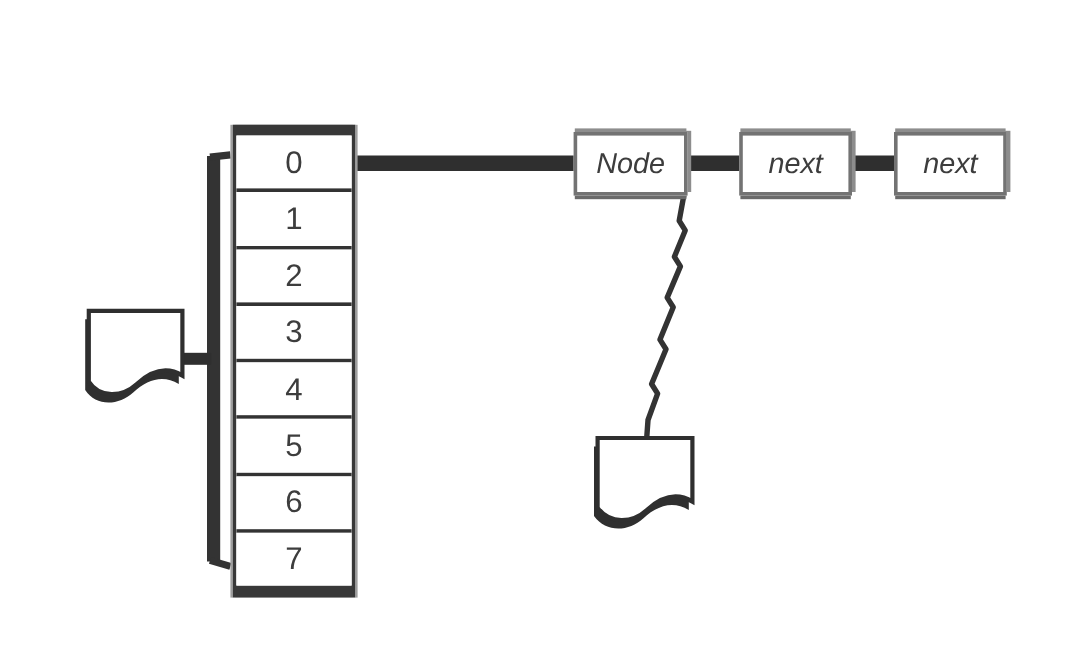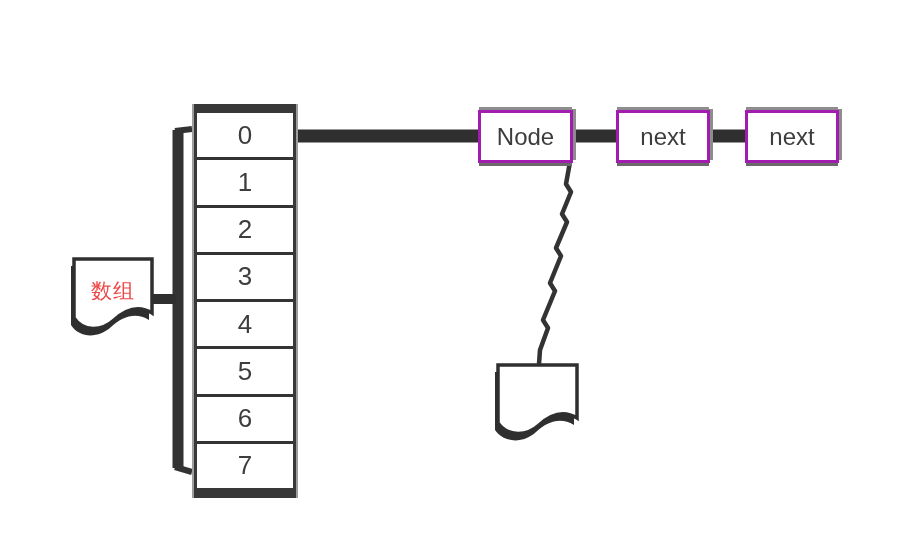--- a/index.html
+++ b/index.html
@@ -18,24 +18,25 @@
   }
   .cell{
     flex:1;display:flex;align-items:center;justify-content:center;
     background:#ffffff;border-bottom:3px solid #333333;
     font-size:26px;color:#3d3d3d;
   }
   .cell:last-child{border-bottom:none;}
   
   .box{
     position:absolute;top:110px;height:53px;box-sizing:border-box;
-    background:#ffffff;border:3px solid #a21caf;
+    background:#ffffff;border:3px solid #737373;
     display:flex;align-items:center;justify-content:center;
     font-size:24px;color:#3d3d3d;
     box-shadow:0 -4px 0 -1px #8d8d8d,0 4px 0 -1px #6a6a6a,4px -2px 0 -1px #8d8d8d;
+    font-style:italic;
   }
   .box-node{left:478px;width:95px;}
   .box-next1{left:616px;width:94px;}
   .box-next2{left:745px;width:94px;}
   
   .callout-text{
     position:absolute;display:flex;align-items:center;justify-content:center;
     color:#ef4747;font-size:21px;letter-spacing:1px;
   }
   .callout-array{left:75px;top:266px;width:76px;height:50px;}
@@ -83,15 +84,14 @@
     <div class="cell">4</div>
     <div class="cell">5</div>
     <div class="cell">6</div>
     <div class="cell">7</div>
   </div>
 
   <div class="box box-node">Node</div>
   <div class="box box-next1">next</div>
   <div class="box box-next2">next</div>
 
-  <div class="callout-text callout-array">数组</div>
 
 </div>
 
 </body></html>

